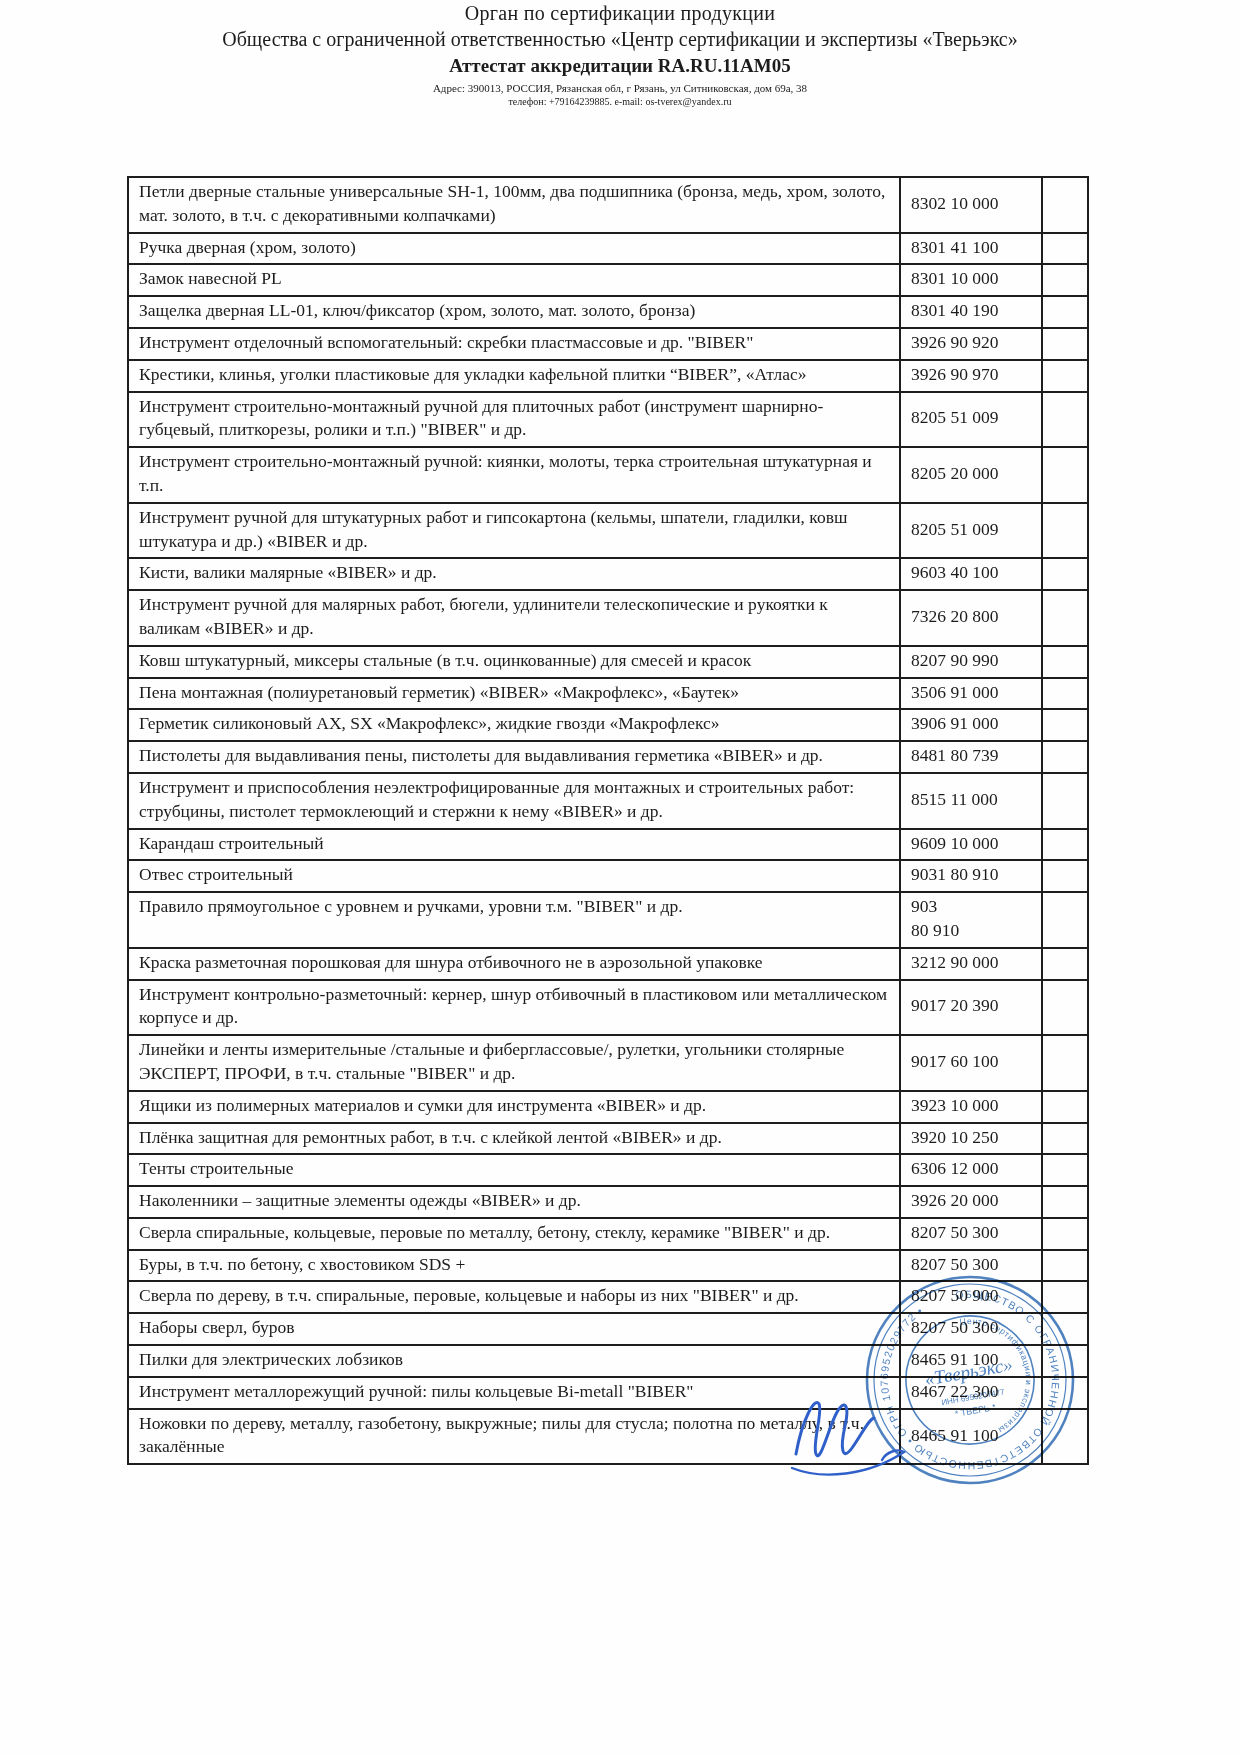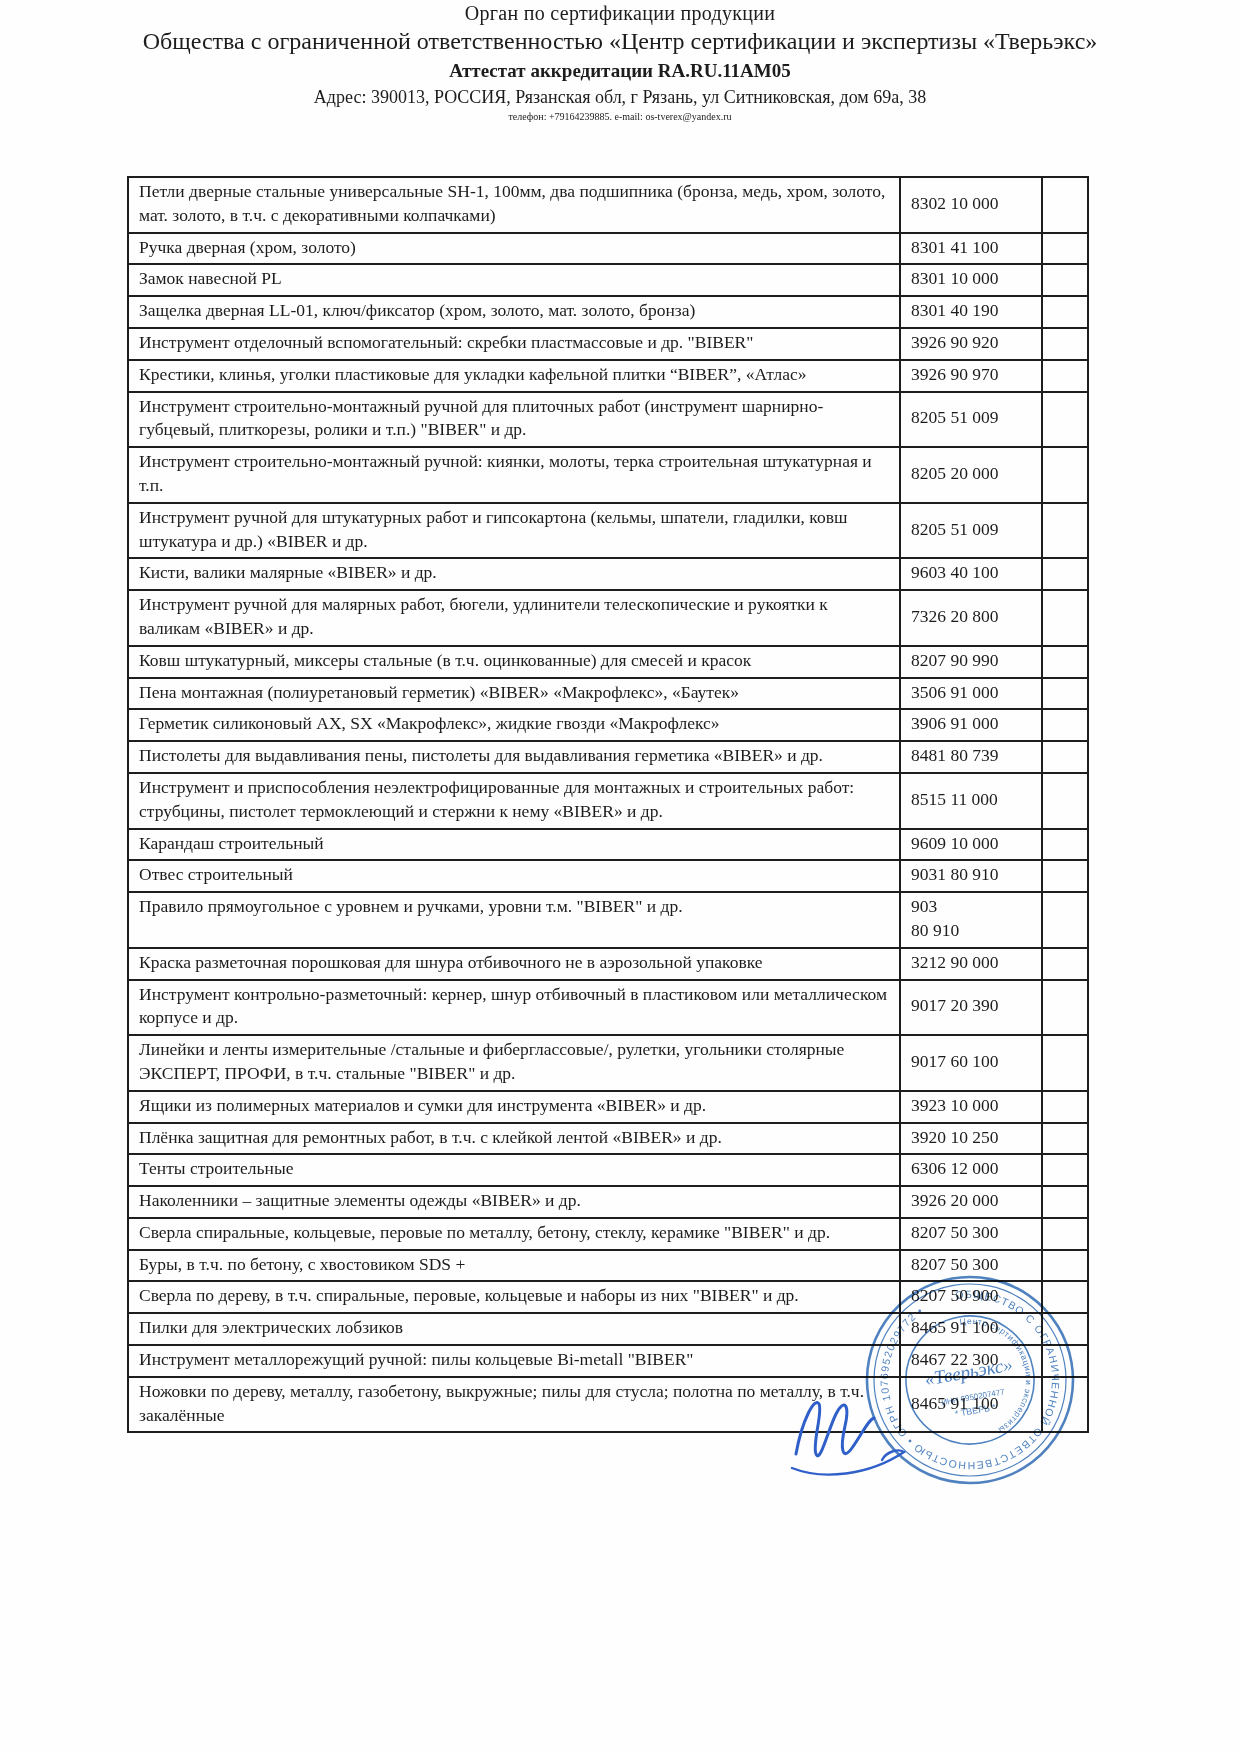--- a/index.html
+++ b/index.html
@@ -14,23 +14,23 @@
     width: 1240px;
     height: 1754px;
     background: #fefefe;
     overflow: hidden;
   }
   .doc-header {
     text-align: center;
     line-height: 1.32;
   }
   .doc-header .h1 { font-size: 20px; letter-spacing: 0.3px; }
-  .doc-header .h2 { font-size: 24px; }
+  .doc-header .h2 { font-size: 20px; }
   .doc-header .h3 { font-size: 19px; font-weight: bold; }
-  .doc-header .h4 { font-size: 18px; margin-top: 3px; }
+  .doc-header .h4 { font-size: 11px; margin-top: 3px; }
   .doc-header .h5 { font-size: 10px; }
   .table-wrap {
     position: absolute;
     left: 127px;
     top: 176px;
     width: 936px;
   }
   table.cert-table {
     border-collapse: collapse;
     width: 936px;
@@ -262,20 +262,25 @@
       <td class="code">8207 50 300</td>
       <td class="spacer"></td>
     </tr>
 
     <tr>
       <td class="desc">Сверла по дереву, в т.ч. спиральные, перовые, кольцевые и наборы из них "BIBER" и др.</td>
       <td class="code">8207 50 900</td>
       <td class="spacer"></td>
     </tr>
 
+    <tr>
+      <td class="desc">Наборы сверл, буров</td>
+      <td class="code">8207 50 300</td>
+      <td class="spacer"></td>
+    </tr>
 
     <tr>
       <td class="desc">Пилки для электрических лобзиков</td>
       <td class="code">8465 91 100</td>
       <td class="spacer"></td>
     </tr>
 
     <tr>
       <td class="desc">Инструмент металлорежущий ручной: пилы кольцевые Bi-metall "BIBER"</td>
       <td class="code">8467 22 300</td>

